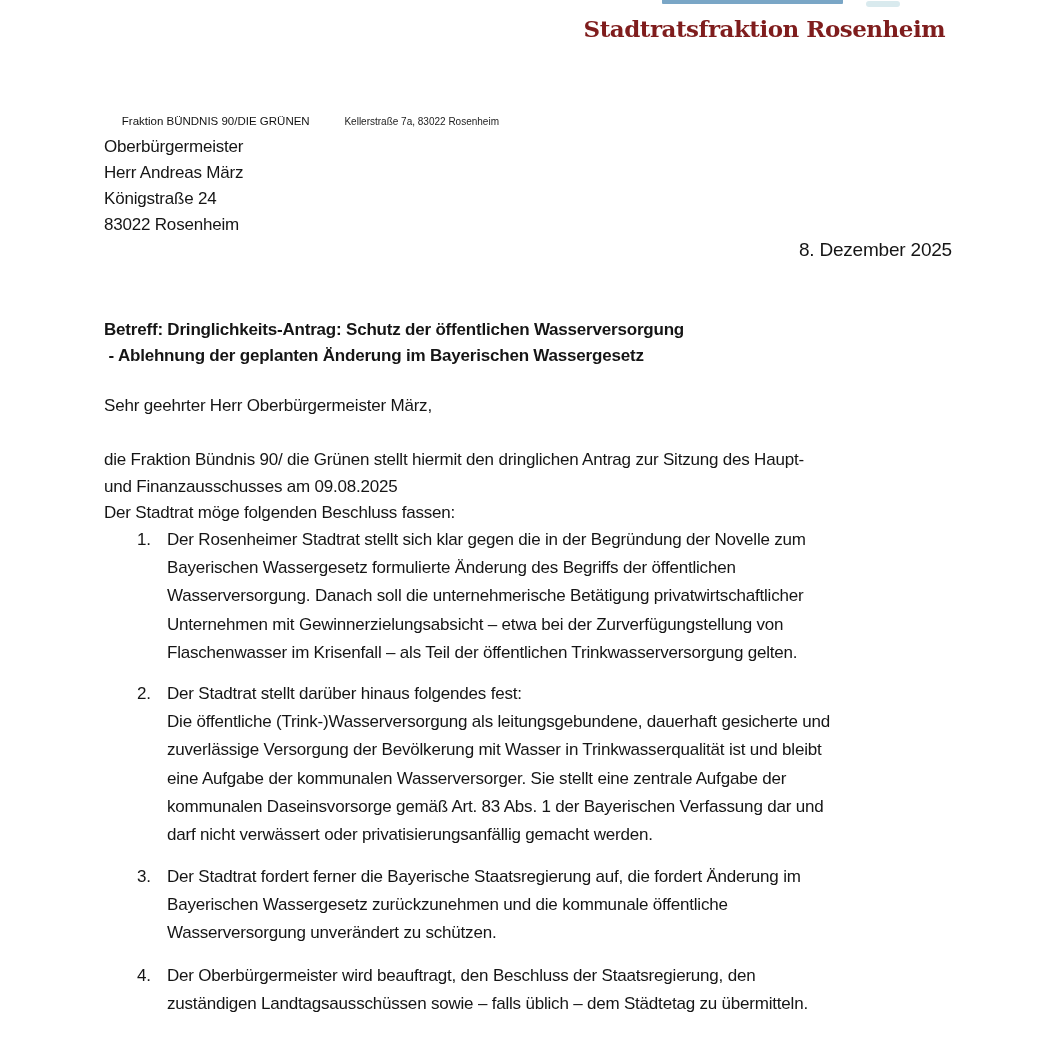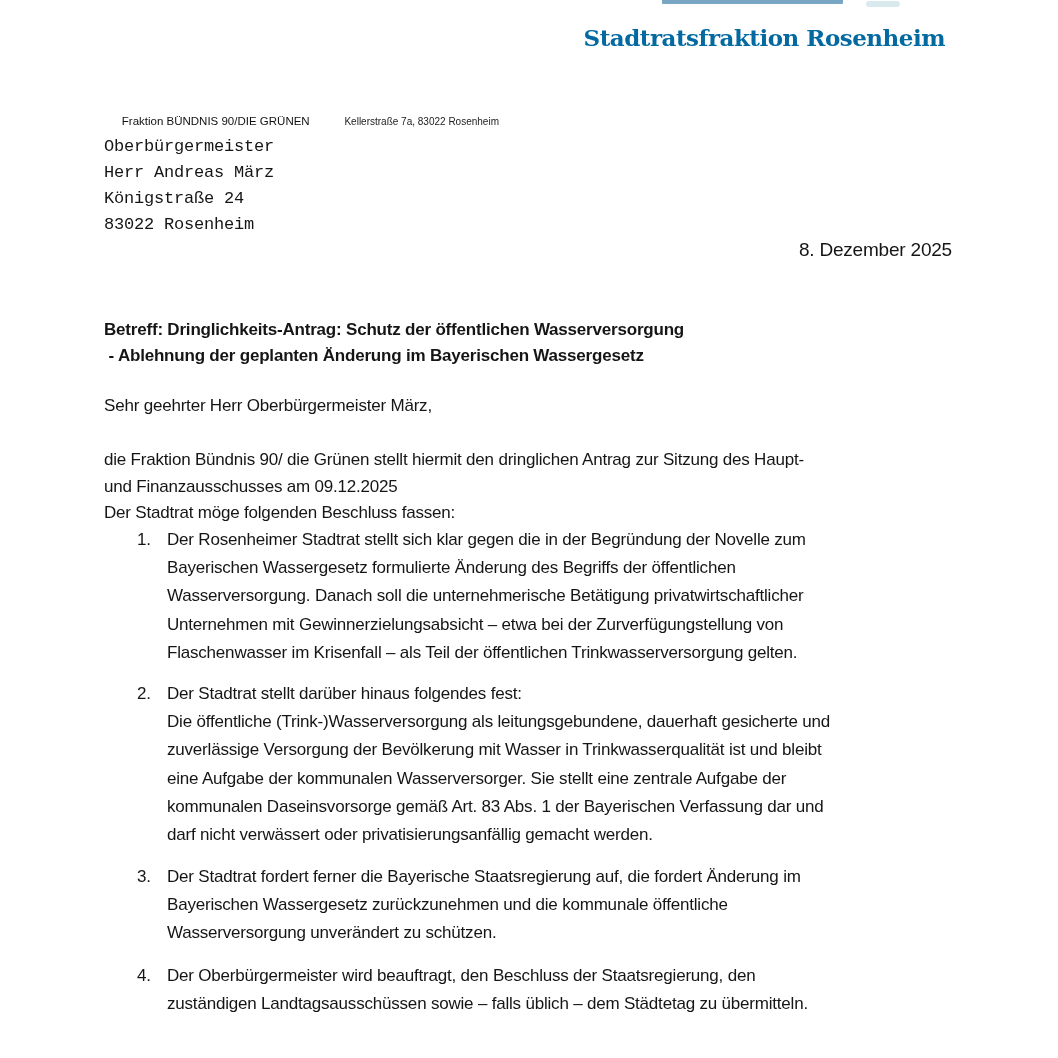--- a/index.html
+++ b/index.html
@@ -22,27 +22,27 @@
   }
   .logo-fragment {
     position: absolute;
     top: 1px; left: 866px;
     width: 34px; height: 6px;
     background: #d9eaee;
     border-radius: 3px;
   }
   .org-title {
     position: absolute;
-    top: 24px;
+    top: 15px;
     right: 113px;
     font-family: "DejaVu Serif", serif;
     font-weight: 700;
     font-size: 23px;
     letter-spacing: -0.5px;
-    color: #0369a1;
+    color: #7f1d1d;
     white-space: pre;
   }
   .sender-line {
     position: absolute;
     top: 93px; left: 104px;
     white-space: pre;
   }
   .sender-bold {
     font-weight: 400;
     font-size: 11.5px;
@@ -53,21 +53,20 @@
     color: #222;
     padding-left: 32px;
   }
   .recipient {
     position: absolute;
     top: 134px; left: 104px;
     font-size: 17px;
     letter-spacing: -0.2px;
     line-height: 26px;
     white-space: pre-wrap;
-    font-family: Liberation Mono, monospace;
   }
   .date {
     position: absolute;
     top: 239px;
     right: 106px;
     font-size: 19px;
     letter-spacing: -0.2px;
   }
   .subject {
     position: absolute;
@@ -135,21 +134,21 @@
 83022 Rosenheim</div>
 
   <div class="date">8. Dezember 2025</div>
 
   <div class="subject">Betreff: Dringlichkeits-Antrag: Schutz der öffentlichen Wasserversorgung
  - Ablehnung der geplanten Änderung im Bayerischen Wassergesetz</div>
 
   <div class="salutation">Sehr geehrter Herr Oberbürgermeister März,</div>
 
   <div class="intro">die Fraktion Bündnis 90/ die Grünen stellt hiermit den dringlichen Antrag zur Sitzung des Haupt-
-und Finanzausschusses am 09.12.2025
+und Finanzausschusses am 09.08.2025
 Der Stadtrat möge folgenden Beschluss fassen:</div>
 
   <div class="list-item item-1">
     <span class="num">1.</span>
     <div class="item-text">Der Rosenheimer Stadtrat stellt sich klar gegen die in der Begründung der Novelle zum
 Bayerischen Wassergesetz formulierte Änderung des Begriffs der öffentlichen
 Wasserversorgung. Danach soll die unternehmerische Betätigung privatwirtschaftlicher
 Unternehmen mit Gewinnerzielungsabsicht – etwa bei der Zurverfügungstellung von
 Flaschenwasser im Krisenfall – als Teil der öffentlichen Trinkwasserversorgung gelten.</div>
   </div>

